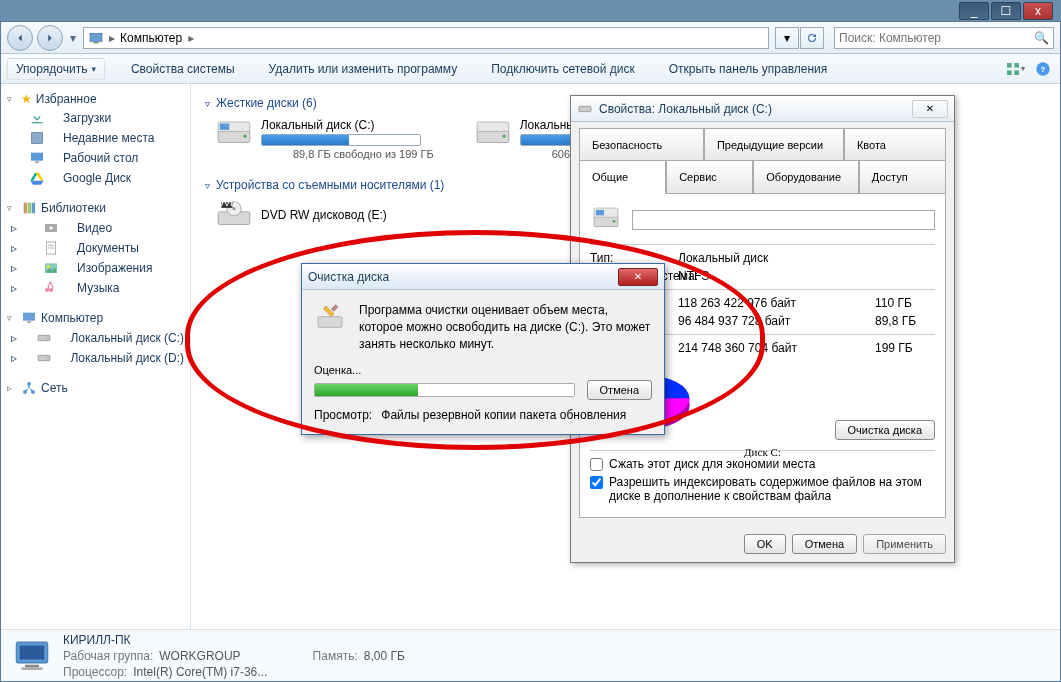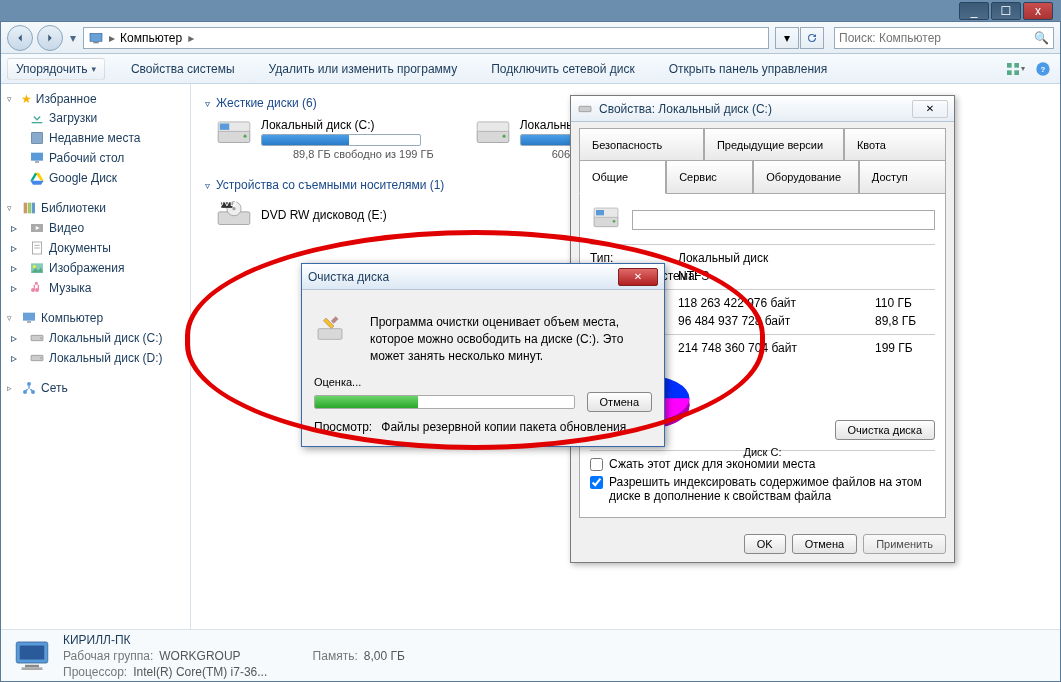--- a/index.html
+++ b/index.html
@@ -36,21 +36,21 @@
 .tool-btn.drop::after { content: "▾"; font-size: 9px; color: #3a5a7a; }
 .tool-right { margin-left: auto; display: flex; gap: 6px; align-items: center; }
 .tool-icon { width: 22px; height: 22px; display: flex; align-items: center; justify-content: center; color: #3a6aa8; cursor: pointer; }
 
 
 .body { flex: 1; display: flex; min-height: 0; }
 .sidebar { width: 190px; border-right: 1px solid #d9e3ec; padding: 6px 0; overflow: hidden; }
 .sb-group { margin-bottom: 10px; }
 .sb-head { display: flex; align-items: center; gap: 4px; padding: 2px 6px; color: #1a3a5a; cursor: pointer; }
 .sb-head .exp { font-size: 9px; color: #666; width: 10px; }
-.sb-item { display: flex; align-items: center; gap: 4px; padding: 2px 6px 2px 28px; color: #1a3a5a; cursor: pointer; white-space: nowrap; }
+.sb-item { display: flex; align-items: center; gap: 18px; padding: 2px 6px 2px 28px; color: #1a3a5a; cursor: pointer; white-space: nowrap; }
 .sb-icon { width: 16px; height: 16px; flex-shrink: 0; }
 .star { color: #f5b301; }
 
 .main { flex: 1; padding: 10px 14px; overflow: hidden; position: relative; }
 .section-title { display: flex; align-items: center; gap: 6px; color: #1a4a8a; margin: 2px 0 8px; cursor: pointer; }
 .section-title .tri { font-size: 10px; }
 .drives-row { display: flex; gap: 40px; margin-bottom: 18px; padding-left: 10px; }
 .drive-item { display: flex; gap: 8px; align-items: flex-start; cursor: pointer; }
 .drive-icon { width: 38px; height: 30px; }
 .drive-info { display: flex; flex-direction: column; gap: 2px; }
@@ -78,34 +78,34 @@
 .tab { border: 1px solid #aaa; background: linear-gradient(#fff,#e8e8e8); padding: 10px 12px; font-size: 11px; cursor: pointer; margin-bottom: -1px; }
 .tab.first-row { border-bottom: none; }
 .tab.active { background: #fff; border-bottom: 1px solid #fff; z-index: 1; position: relative; }
 .tab-panel { border: 1px solid #aaa; background: #fff; padding: 10px; }
 .tp-row { display: flex; align-items: center; gap: 10px; margin-bottom: 8px; }
 .tp-icon { width: 32px; height: 32px; }
 .tp-field { flex: 1; height: 20px; border: 1px solid #aaa; background: #fff; }
 .tp-sep { border-top: 1px solid #ccc; margin: 6px 0; }
 .tp-grid { display: grid; grid-template-columns: 88px 1fr 60px; row-gap: 4px; font-size: 11px; }
 .pie { width: 110px; height: 80px; margin: 6px auto 2px; }
-.disk-label { text-align: center; font-size: 11px; margin-bottom: 6px; }
+.disk-label { text-align: center; font-size: 11px; margin-bottom: 6px; font-family: Liberation Serif, serif; }
 .clean-row { display: flex; justify-content: flex-end; margin-top: -44px; margin-bottom: 10px; }
 .btn { border: 1px solid #888; background: linear-gradient(#fefefe,#e4e4e4); padding: 3px 12px; border-radius: 3px; cursor: pointer; font-size: 11px; }
 .chk-row { display: flex; align-items: flex-start; gap: 6px; font-size: 11px; margin: 4px 0; }
 .chk-row input { margin-top: 1px; }
 .props-actions { display: flex; justify-content: flex-end; gap: 6px; padding: 8px; }
 
 
 .cleanup { position: absolute; top: 263px; left: 301px; width: 364px; background: #f0f0f0; border: 1px solid #3a6aa8; box-shadow: 2px 2px 8px rgba(0,0,0,0.4); z-index: 30; }
 .cl-titlebar { height: 26px; background: linear-gradient(#fff,#dbe8f4); border-bottom: 1px solid #b6c5d4; display: flex; align-items: center; padding: 0 6px; color: #1a3a5a; }
 .cl-titlebar .ttxt { flex: 1; }
 .cl-close { width: 40px; height: 18px; background: linear-gradient(#e06a6a,#b02020); border: 1px solid #802020; border-radius: 2px; color: #fff; display: flex; align-items: center; justify-content: center; font-size: 10px; cursor: pointer; }
 .cl-body { padding: 12px; }
-.cl-msg { display: flex; gap: 24px; font-size: 11px; line-height: 1.4; margin-bottom: 12px; margin-top: 12px; }
+.cl-msg { display: flex; gap: 13px; font-size: 11px; line-height: 1.4; margin-bottom: 12px; }
 .cl-icon { width: 32px; height: 32px; flex-shrink: 0; }
 .cl-est { font-size: 11px; margin-bottom: 4px; }
 .cl-prog-row { display: flex; align-items: center; gap: 12px; }
 .cl-prog { flex: 1; height: 14px; border: 1px solid #aaa; border-radius: 2px; background: #fff; overflow: hidden; }
 .cl-prog .pfill { width: 40%; height: 100%; background: linear-gradient(#6ad46a,#2aa82a); }
 .cl-view { font-size: 11px; margin-top: 8px; }
 
 
 .anno { position: absolute; top: 230px; left: 185px; width: 580px; height: 220px; border: 5px solid #e00000; border-radius: 50% / 48%; z-index: 40; pointer-events: none; }
 </style>

